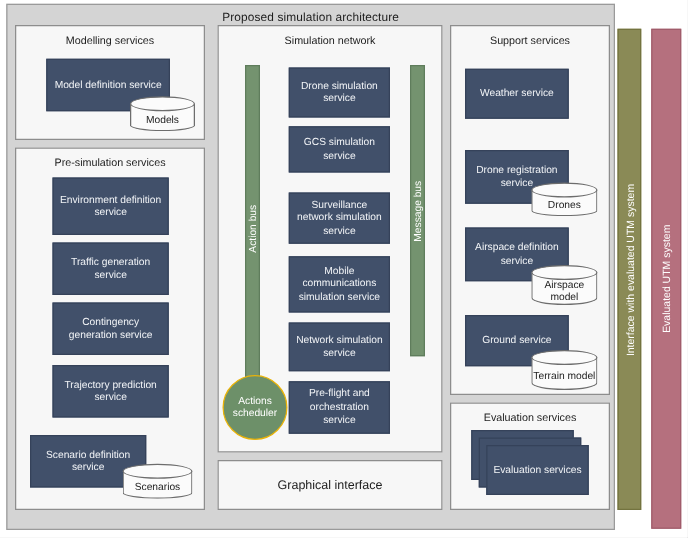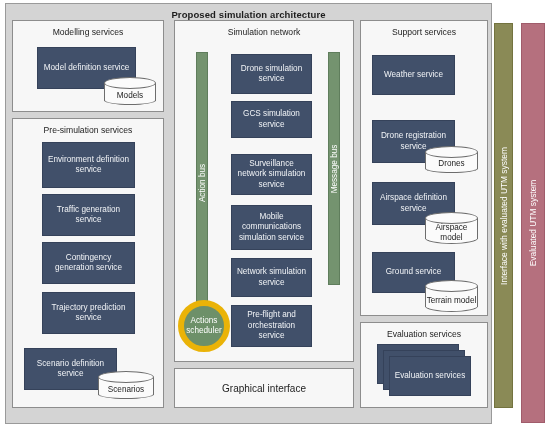--- a/index.html
+++ b/index.html
@@ -29,21 +29,21 @@
     border: 1px solid #9a9a9a;
     box-sizing: border-box;
   }
   .outer-title {
     position: absolute;
     left: 0;
     top: 5px;
     width: 100%;
     text-align: center;
     font-size: 9.5px;
-    font-weight: bold;
+    font-weight: normal;
     color: #1d1d1d;
     letter-spacing: 0.1px;
   }
 
   
   .panel {
     position: absolute;
     background: #f7f7f7;
     border: 1px solid #8d8d8d;
     box-sizing: border-box;
@@ -132,21 +132,21 @@
     transform: translate(-50%, -50%) rotate(-90deg);
     white-space: nowrap;
     font-size: 8.2px;
     color: #ffffff;
   }
 
   
   .scheduler {
     position: absolute;
     background: #6d9069;
-    border: 6px solid #eab308;
+    border: 1px solid #eab308;
     border-radius: 50%;
     box-sizing: border-box;
     display: flex;
     align-items: center;
     justify-content: center;
     text-align: center;
     color: #ffffff;
     font-size: 8.2px;
     line-height: 10.5px;
     z-index: 5;

